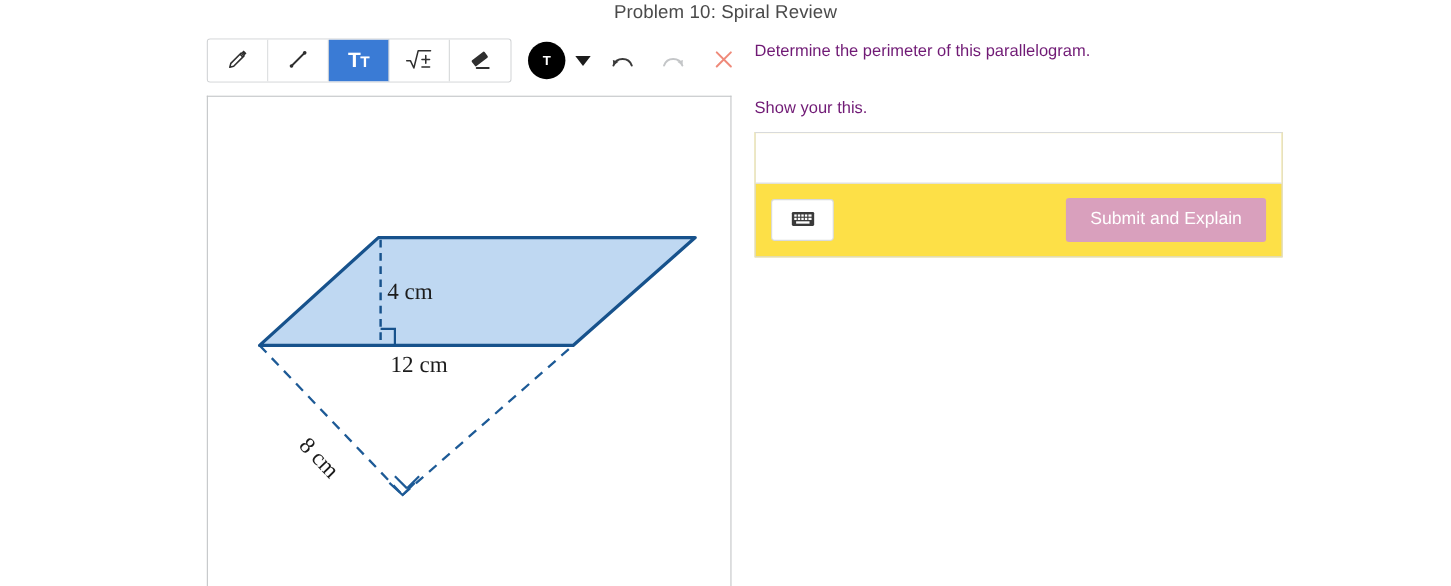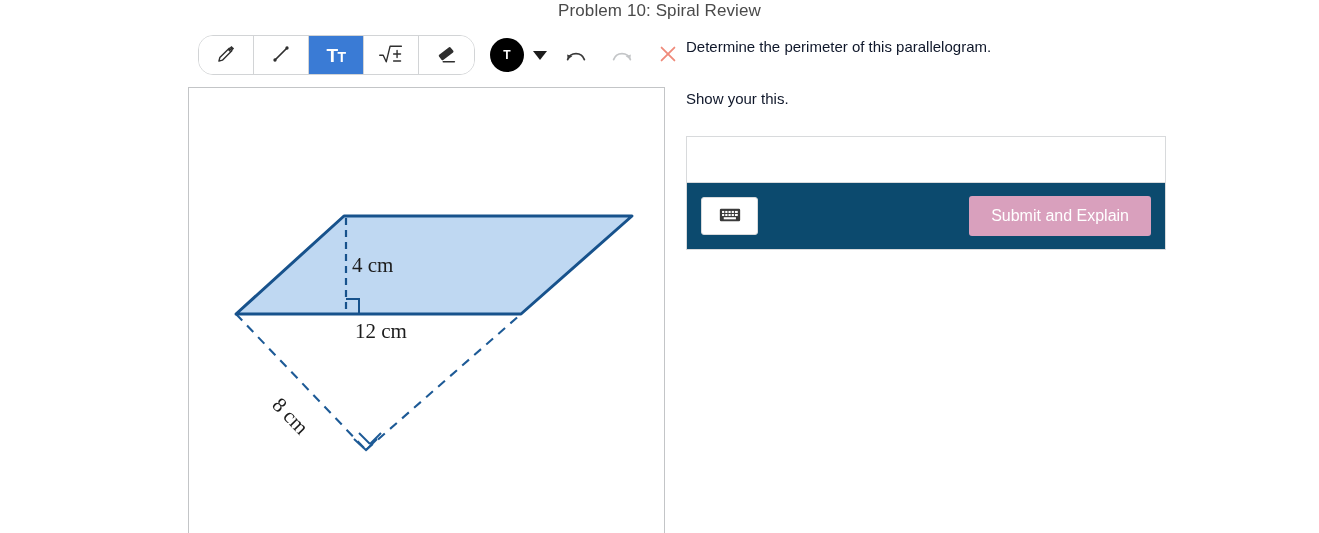--- a/index.html
+++ b/index.html
@@ -36,25 +36,24 @@
     position: absolute;
     left: 188px;
     top: 35px;
     height: 40px;
     display: flex;
     align-items: center;
   }
   .tool-group {
     display: flex;
     border: 1px solid #d2d4d6;
-    border-radius: 15px;
+    border-radius: 3px;
     overflow: hidden;
     background: #ffffff;
     height: 38px;
-    margin-left: 10px;
   }
   .tool-btn {
     width: 55px;
     height: 38px;
     display: flex;
     align-items: center;
     justify-content: center;
     background: #ffffff;
     border: 0;
     border-right: 1px solid #d2d4d6;
@@ -135,31 +134,31 @@
 
   
   .right-panel {
     position: absolute;
     left: 686px;
     top: 36px;
     width: 482px;
   }
   .prompt-line {
     font-size: 15px;
-    color: #0f172a;
+    color: #701a75;
     line-height: 22px;
   }
   .prompt-line.second { margin-top: 30px; }
 
   .answer-box {
-    margin-top: 26px;
+    margin-top: 10px;
     width: 480px;
     border: 1px solid #d8dadc;
     box-sizing: border-box;
-    background: #0c4a6e;
+    background: #fde047;
   }
   .answer-input {
     width: 100%;
     height: 46px;
     border: 0;
     border-bottom: 1px solid #d8dadc;
     box-sizing: border-box;
     background: #ffffff;
     font-family: "Liberation Sans", sans-serif;
     font-size: 15px;

